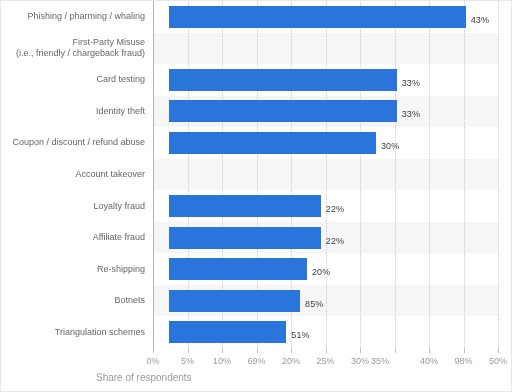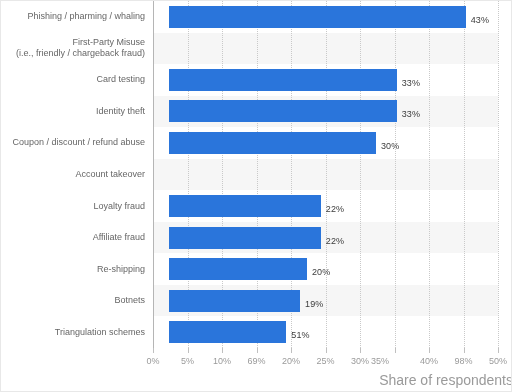--- a/index.html
+++ b/index.html
@@ -113,24 +113,24 @@
     font-size: 9px;
     color: #9a9a9a;
     transform: translateX(-50%);
     white-space: nowrap;
   }
   .x-axis-title {
     position: absolute;
     top: 371px;
     left: 0;
     width: 512px;
-    text-align: right;
-    font-size: 14px;
+    text-align: left;
+    font-size: 10px;
     color: #9a9a9a;
-    padding-left: 72px;
+    padding-left: 95px;
     box-sizing: border-box;
   }
 </style>
 </head>
 <body>
 
 <div id="chart-root">
 
   <div class="plot-area" id="bands-layer">
       <div class="band odd" style="top: 0px; height: 31.5455px;"></div>
@@ -186,21 +186,21 @@
       <div class="bar-row" style="top: 225.591px;">
         <div class="bar" style="width: 151.8px; background: rgb(42, 117, 219);"></div>
         <span class="bar-value" style="left: 156.8px;">22%</span>
       </div>
       <div class="bar-row" style="top: 257.136px;">
         <div class="bar" style="width: 138px; background: rgb(42, 117, 219);"></div>
         <span class="bar-value" style="left: 143px;">20%</span>
       </div>
       <div class="bar-row" style="top: 288.682px;">
         <div class="bar" style="width: 131.1px; background: rgb(42, 117, 219);"></div>
-        <span class="bar-value" style="left: 136.1px;">19%</span>
+        <span class="bar-value" style="left: 136.1px;">85%</span>
       </div>
       <div class="bar-row" style="top: 320.227px;">
         <div class="bar" style="width: 117.3px; background: rgb(42, 117, 219);"></div>
         <span class="bar-value" style="left: 122.3px;">51%</span>
       </div>
     </div>
 
   <div id="cats-layer">
       <div class="cat-label" style="top: 10.2727px;">Phishing / pharming / whaling</div>
       <div class="cat-label" style="top: 36.3182px;">First-Party Misuse

